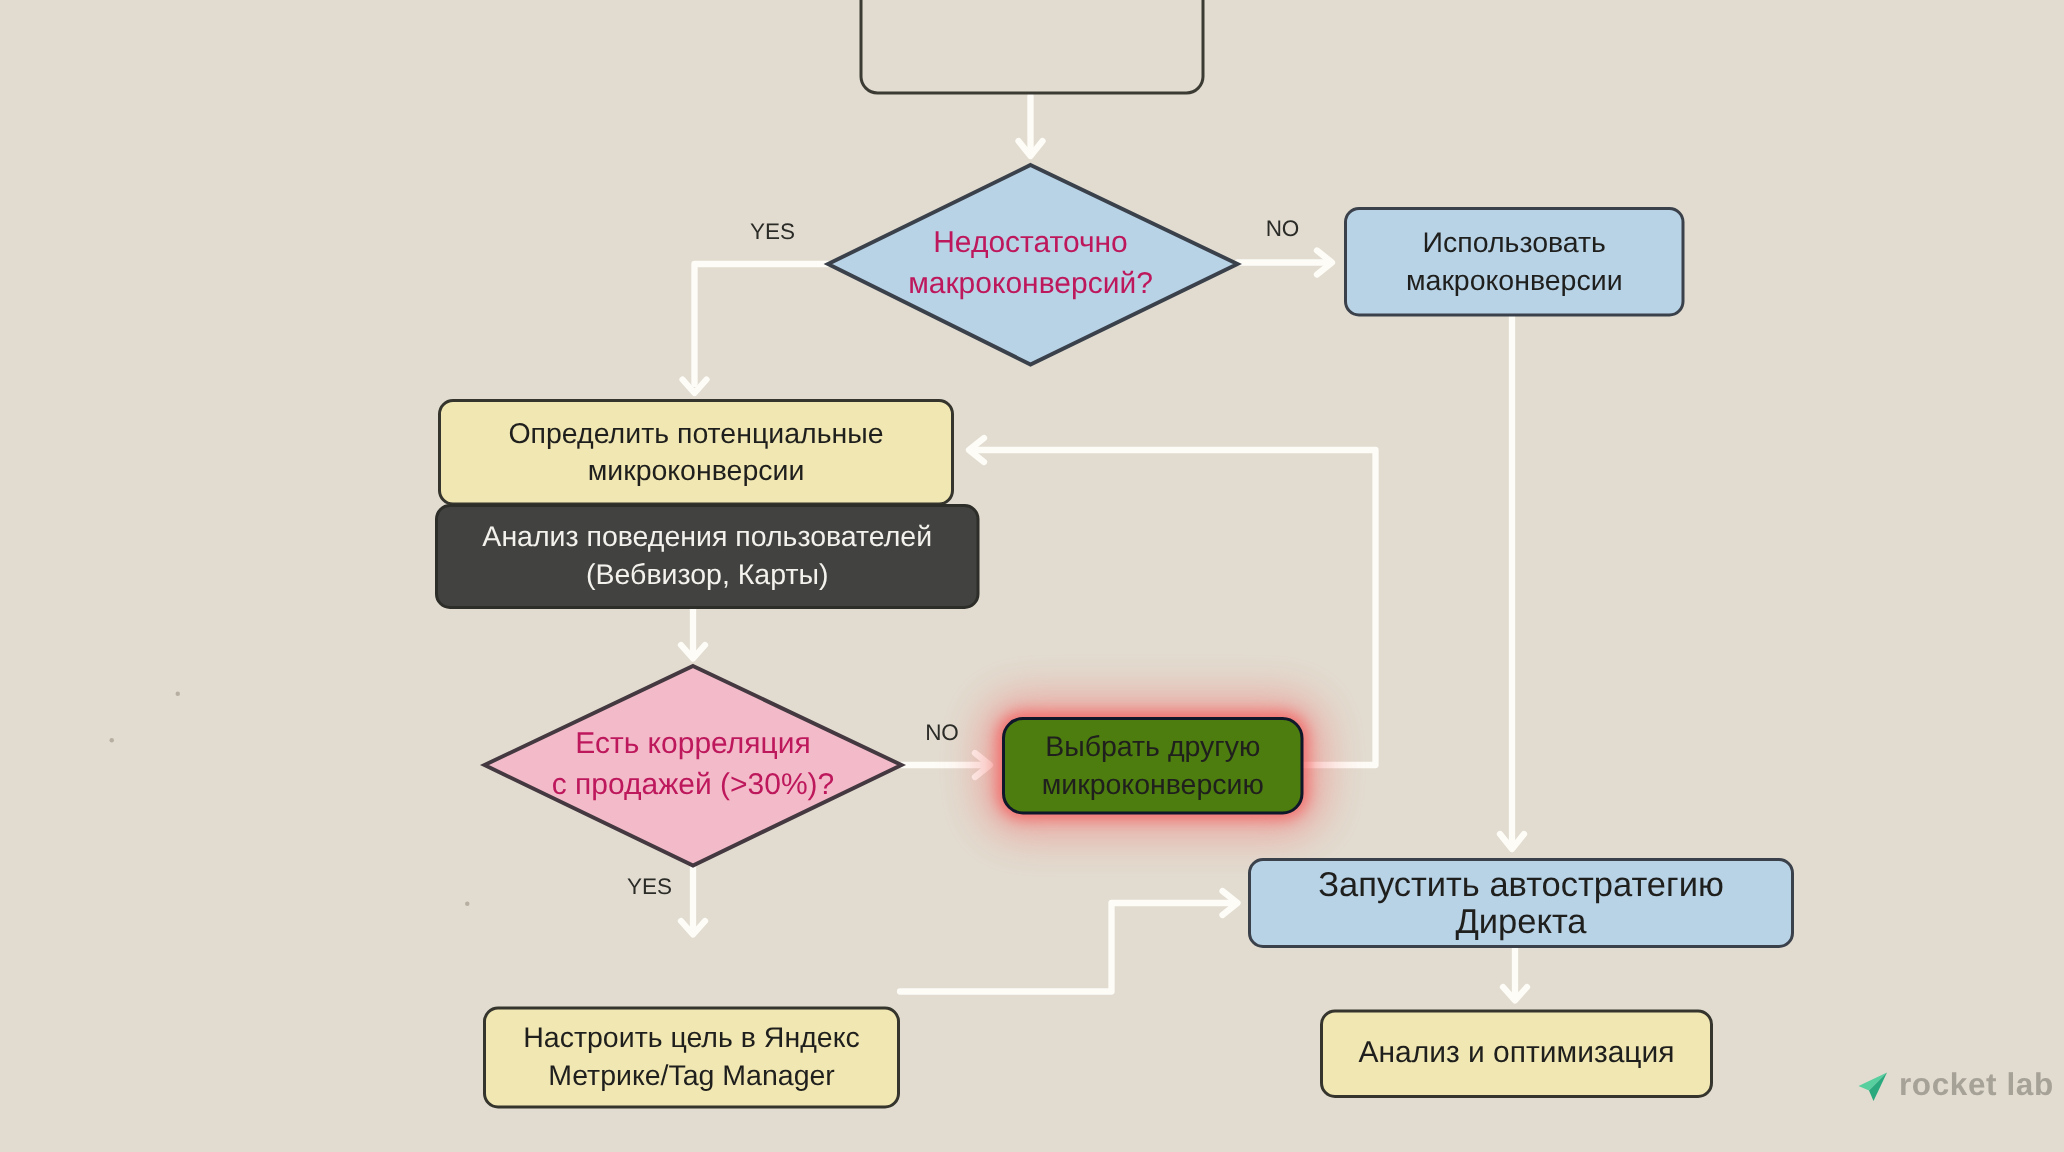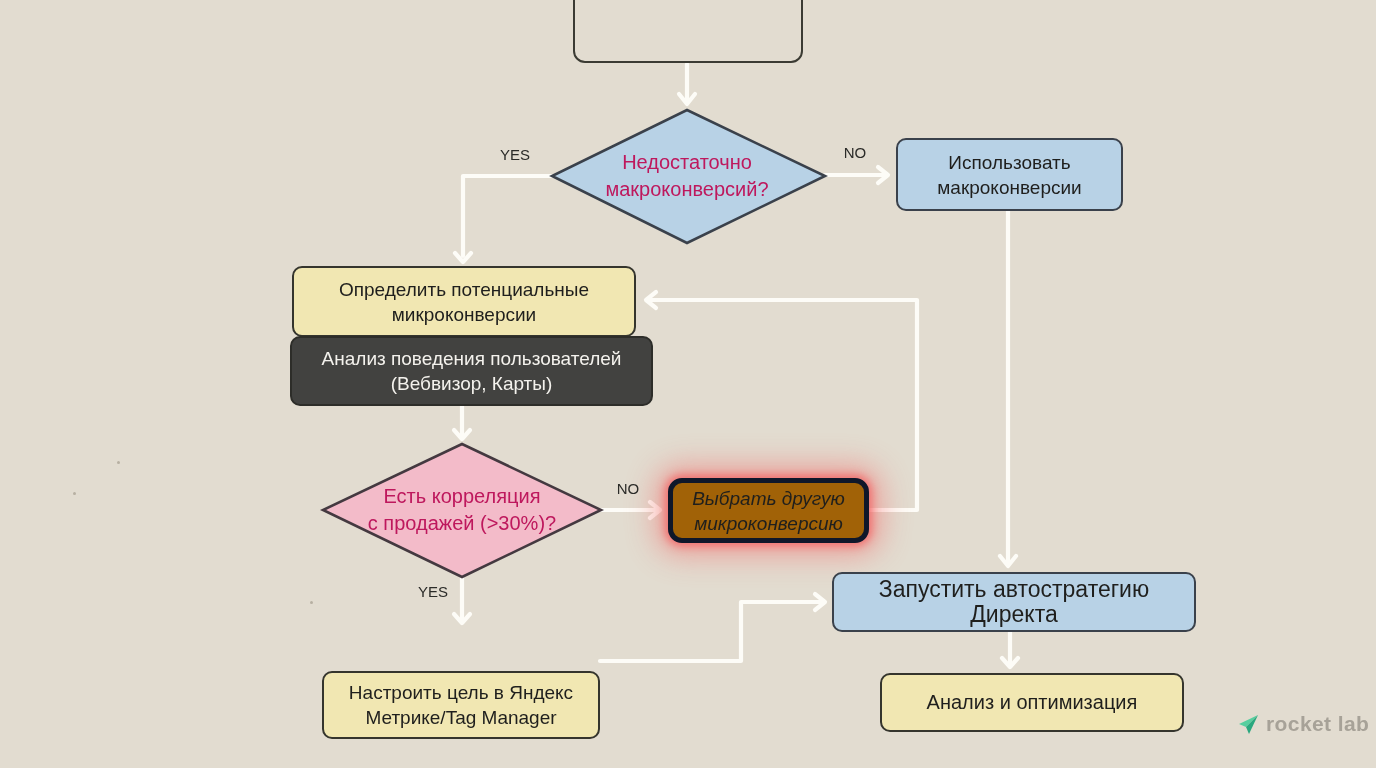--- a/index.html
+++ b/index.html
@@ -22,23 +22,22 @@
     box-sizing:border-box;
     border:2.5px solid #33332b;border-radius:10px;
     text-align:center;font-size:19px;line-height:25px;color:#1f1f1d;
   }
   .box span{white-space:pre-line;}
   .box.blue{background:#b8d2e6;border-color:#3a414b;}
   .box.yellow{background:#f1e7b2;border-color:#35352d;}
   .box.dark{background:#424240;border-color:#2d2d29;color:#f4f2ed;}
   .box.outline{background:transparent;border-color:#3b3b33;border-radius:12px;}
   .box.glow{
-    background:#a16207;border:5px solid #0f172a;border-radius:14px;
+    background:#4d7c0f;border:2px solid #0f172a;border-radius:14px;
     box-shadow:0 0 9px 3px rgba(243,100,100,0.85), 0 0 28px 14px rgba(243,100,100,0.45);
-    font-style:italic;
   }
   .diamond-label{
     position:absolute;z-index:3;
     text-align:center;font-size:20px;line-height:27px;color:#be185d;
     white-space:pre-line;
   }
   .edge-label{
     position:absolute;z-index:3;width:80px;
     text-align:center;font-size:15px;color:#2b2b28;
   }
@@ -128,21 +127,21 @@
 
   <div class="box yellow" style="left:322px;top:628px;width:278px;height:68px;margin-top:43px;">
     <span>Настроить цель в Яндекс
 Метрике/Tag Manager</span>
   </div>
 
   <div class="box blue" style="left:832px;top:572px;width:364px;height:60px;font-size:23px;">
     <span>Запустить автостратегию Директа</span>
   </div>
 
-  <div class="box yellow" style="left:880px;top:673px;width:304px;height:59px;font-size:20px;">
+  <div class="box yellow" style="left:880px;top:673px;width:262px;height:59px;font-size:20px;">
     <span>Анализ и оптимизация</span>
   </div>
 
   <div class="edge-label" style="left:475px;top:146px;">YES</div>
   <div class="edge-label" style="left:815px;top:144px;">NO</div>
   <div class="edge-label" style="left:588px;top:480px;">NO</div>
   <div class="edge-label" style="left:393px;top:583px;">YES</div>
 
   <div class="logo">
     <svg width="24" height="24" viewBox="0 0 24 24">

